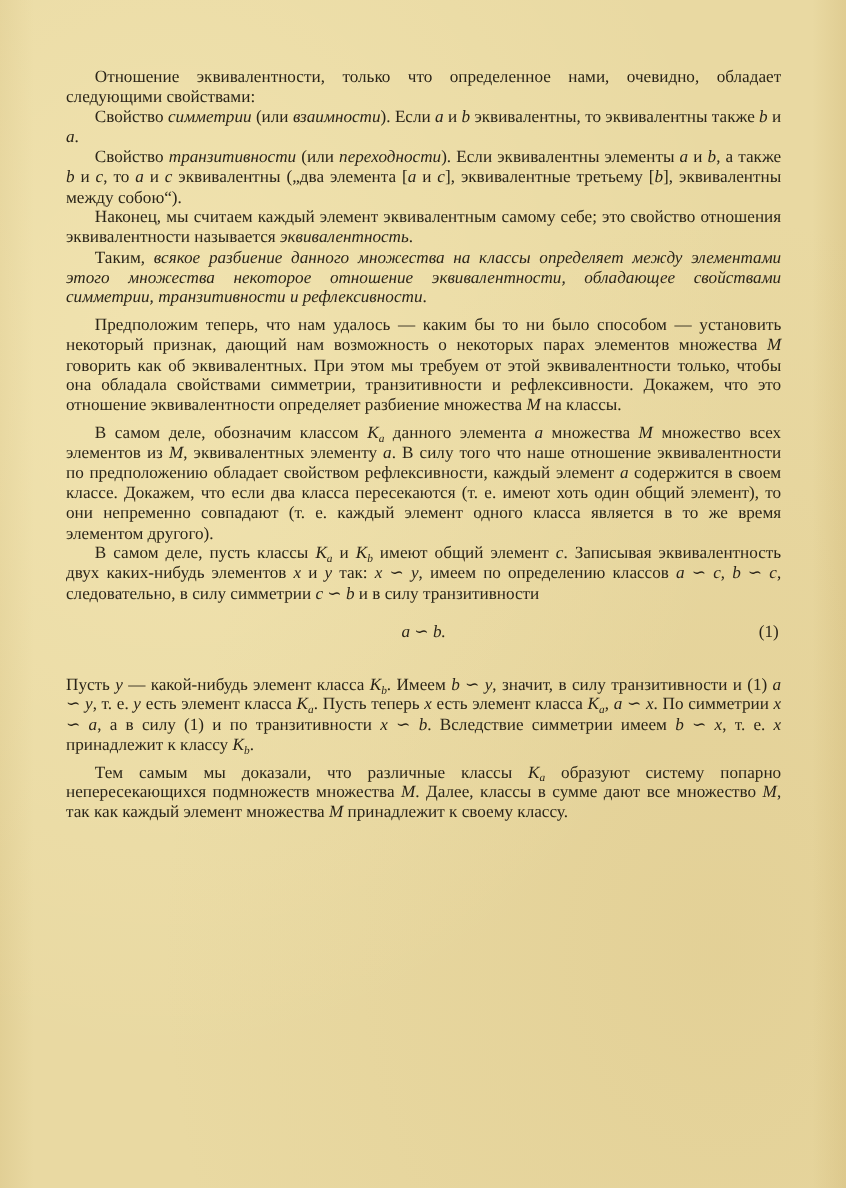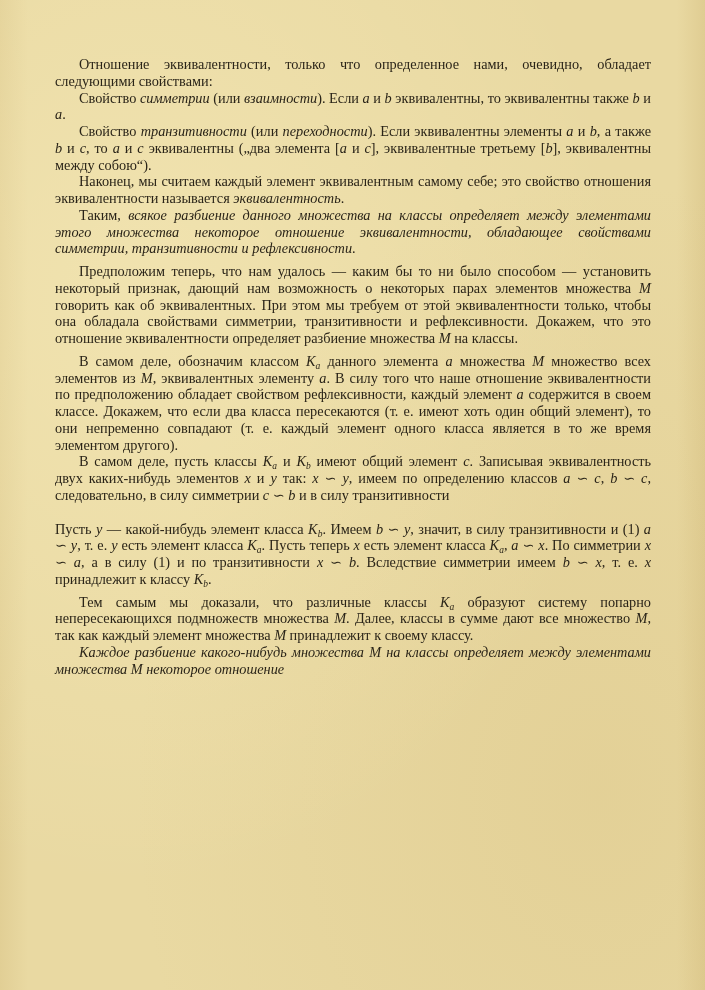--- a/index.html
+++ b/index.html
@@ -105,21 +105,24 @@
         <p class="para"><span>Отношение эквивалентности, только что определенное нами, очевидно, обладает следующими свойствами:</span></p>
         <p class="para"><span>Свойство </span><span class="it">симметрии</span><span> (или </span><span class="it">взаимности</span><span>). Если </span><span class="it">a</span><span> и </span><span class="it">b</span><span> эквивалентны, то эквивалентны также </span><span class="it">b</span><span> и </span><span class="it">a</span><span>.</span></p>
         <p class="para"><span>Свойство </span><span class="it">транзитивности</span><span> (или </span><span class="it">переходности</span><span>). Если эквивалентны элементы </span><span class="it">a</span><span> и </span><span class="it">b</span><span>, а также </span><span class="it">b</span><span> и </span><span class="it">c</span><span>, то </span><span class="it">a</span><span> и </span><span class="it">c</span><span> эквивалентны („два элемента [</span><span class="it">a</span><span> и </span><span class="it">c</span><span>], эквивалентные третьему [</span><span class="it">b</span><span>], эквивалентны между собою“).</span></p>
         <p class="para"><span>Наконец, мы считаем каждый элемент эквивалентным самому себе; это свойство отношения эквивалентности называется </span><span class="it">эквивалентность</span><span>.</span></p>
         <p class="para"><span>Таким, </span><span class="it">всякое разбиение данного множества на классы определяет между элементами этого множества некоторое отношение эквивалентности, обладающее свойствами симметрии, транзитивности и рефлексивности</span><span>.</span></p>
         <p class="para gap-before"><span>Предположим теперь, что нам удалось — каким бы то ни было способом — установить некоторый признак, дающий нам возможность о некоторых парах элементов множества </span><span class="it">M</span><span> говорить как об эквивалентных. При этом мы требуем от этой эквивалентности только, чтобы она обладала свойствами симметрии, транзитивности и рефлексивности. Докажем, что это отношение эквивалентности определяет разбиение множества </span><span class="it">M</span><span> на классы.</span></p>
         <p class="para gap-before"><span>В самом деле, обозначим классом </span><span class="it">K</span><sub class="it">a</sub><span> данного элемента </span><span class="it">a</span><span> множества </span><span class="it">M</span><span> множество всех элементов из </span><span class="it">M</span><span>, эквивалентных элементу </span><span class="it">a</span><span>. В силу того что наше отношение эквивалентности по предположению обладает свойством рефлексивности, каждый элемент </span><span class="it">a</span><span> содержится в своем классе. Докажем, что если два класса пересекаются (т. е. имеют хоть один общий элемент), то они непременно совпадают (т. е. каждый элемент одного класса является в то же время элементом другого).</span></p>
         <p class="para"><span>В самом деле, пусть классы </span><span class="it">K</span><sub class="it">a</sub><span> и </span><span class="it">K</span><sub class="it">b</sub><span> имеют общий элемент </span><span class="it">c</span><span>. Записывая эквивалентность двух каких-нибудь элементов </span><span class="it">x</span><span> и </span><span class="it">y</span><span> так: </span><span class="it">x ∽ y</span><span>, имеем по определению классов </span><span class="it">a ∽ c</span><span>, </span><span class="it">b ∽ c</span><span>, следовательно, в силу симметрии </span><span class="it">c ∽ b</span><span> и в силу транзитивности</span></p>
       </div>
 
+    <div class="formula-row">
+      <span class="formula">a ∽ b.</span>
+      <span class="formula-num">(1)</span>
+    </div>
 
     <div id="paras-after">
         <p class="para noindent"><span>Пусть </span><span class="it">y</span><span> — какой-нибудь элемент класса </span><span class="it">K</span><sub class="it">b</sub><span>. Имеем </span><span class="it">b ∽ y</span><span>, значит, в силу транзитивности и (1) </span><span class="it">a ∽ y</span><span>, т. е. </span><span class="it">y</span><span> есть элемент класса </span><span class="it">K</span><sub class="it">a</sub><span>. Пусть теперь </span><span class="it">x</span><span> есть элемент класса </span><span class="it">K</span><sub class="it">a</sub><span>, </span><span class="it">a ∽ x</span><span>. По симметрии </span><span class="it">x ∽ a</span><span>, а в силу (1) и по транзитивности </span><span class="it">x ∽ b</span><span>. Вследствие симметрии имеем </span><span class="it">b ∽ x</span><span>, т. е. </span><span class="it">x</span><span> принадлежит к классу </span><span class="it">K</span><sub class="it">b</sub><span>.</span></p>
         <p class="para gap-before"><span>Тем самым мы доказали, что различные классы </span><span class="it">K</span><sub class="it">a</sub><span> образуют систему попарно непересекающихся подмножеств множества </span><span class="it">M</span><span>. Далее, классы в сумме дают все множество </span><span class="it">M</span><span>, так как каждый элемент множества </span><span class="it">M</span><span> принадлежит к своему классу.</span></p>
-        <p class="para"><span class="it">Каждое разбиение какого-нибудь множества M на классы определяет между элементами множества M некоторое отношение</span></p>
       </div>
   </div>
 
 </div>
 
 </body></html>

